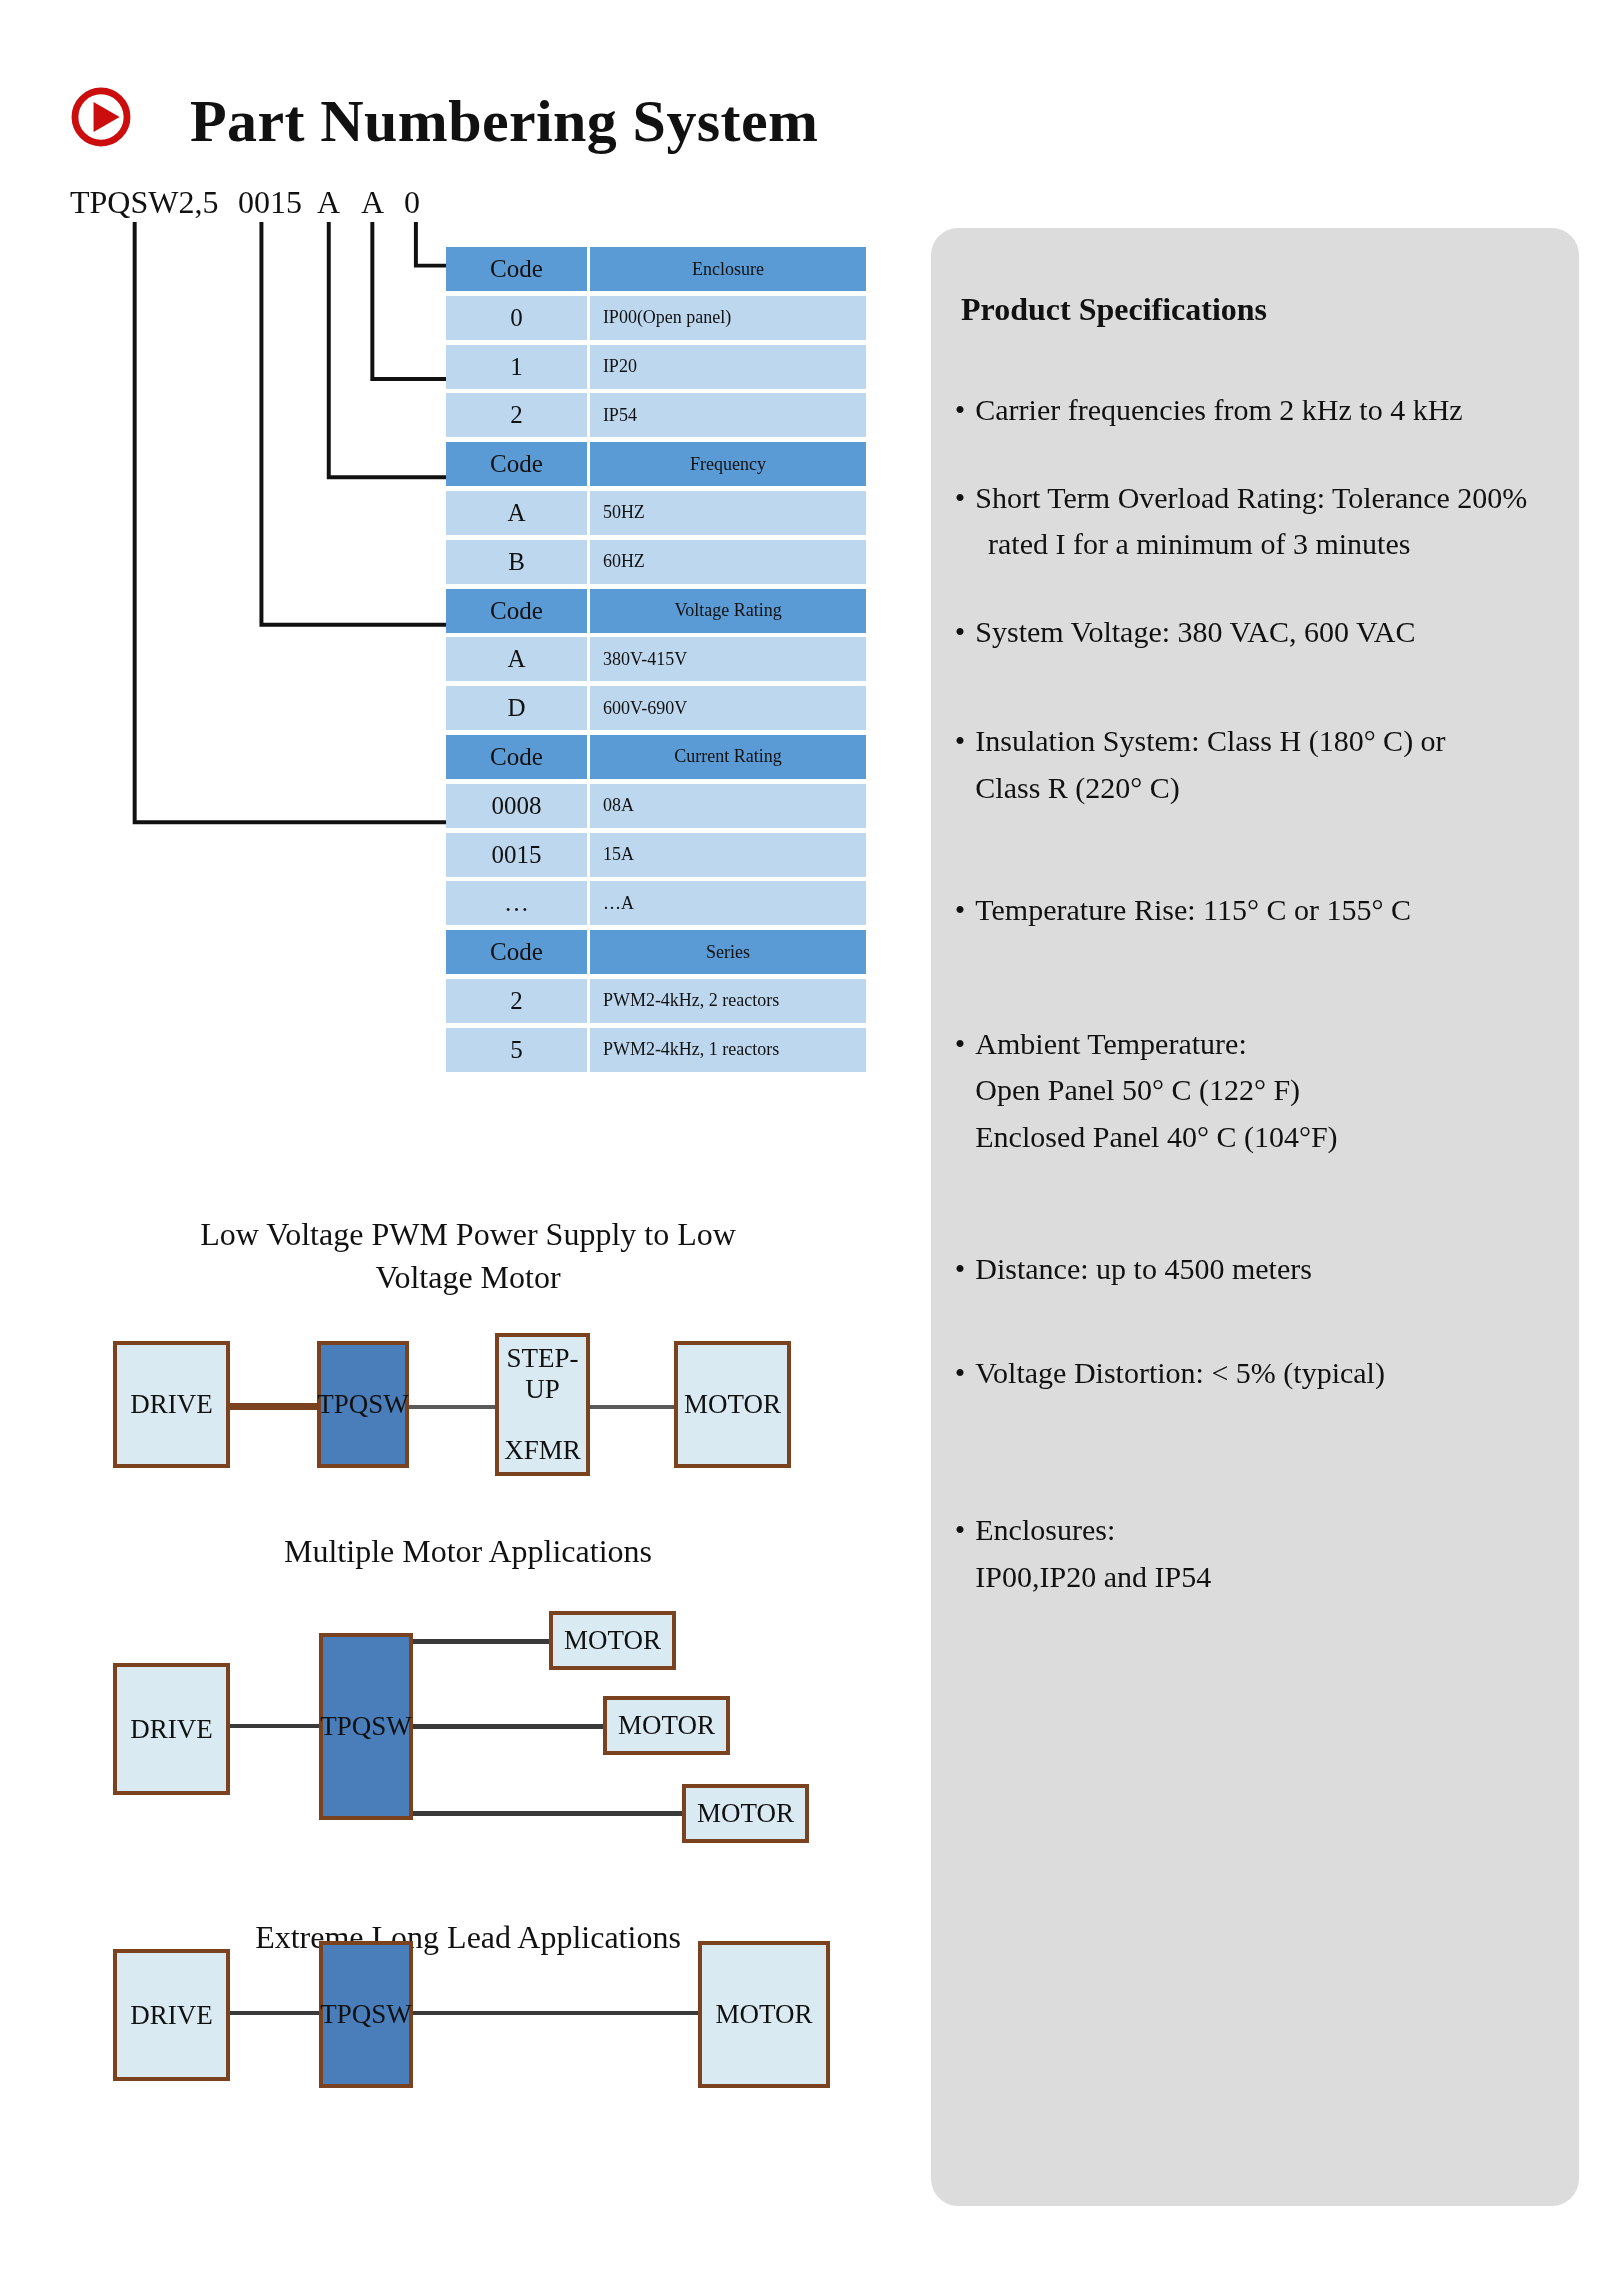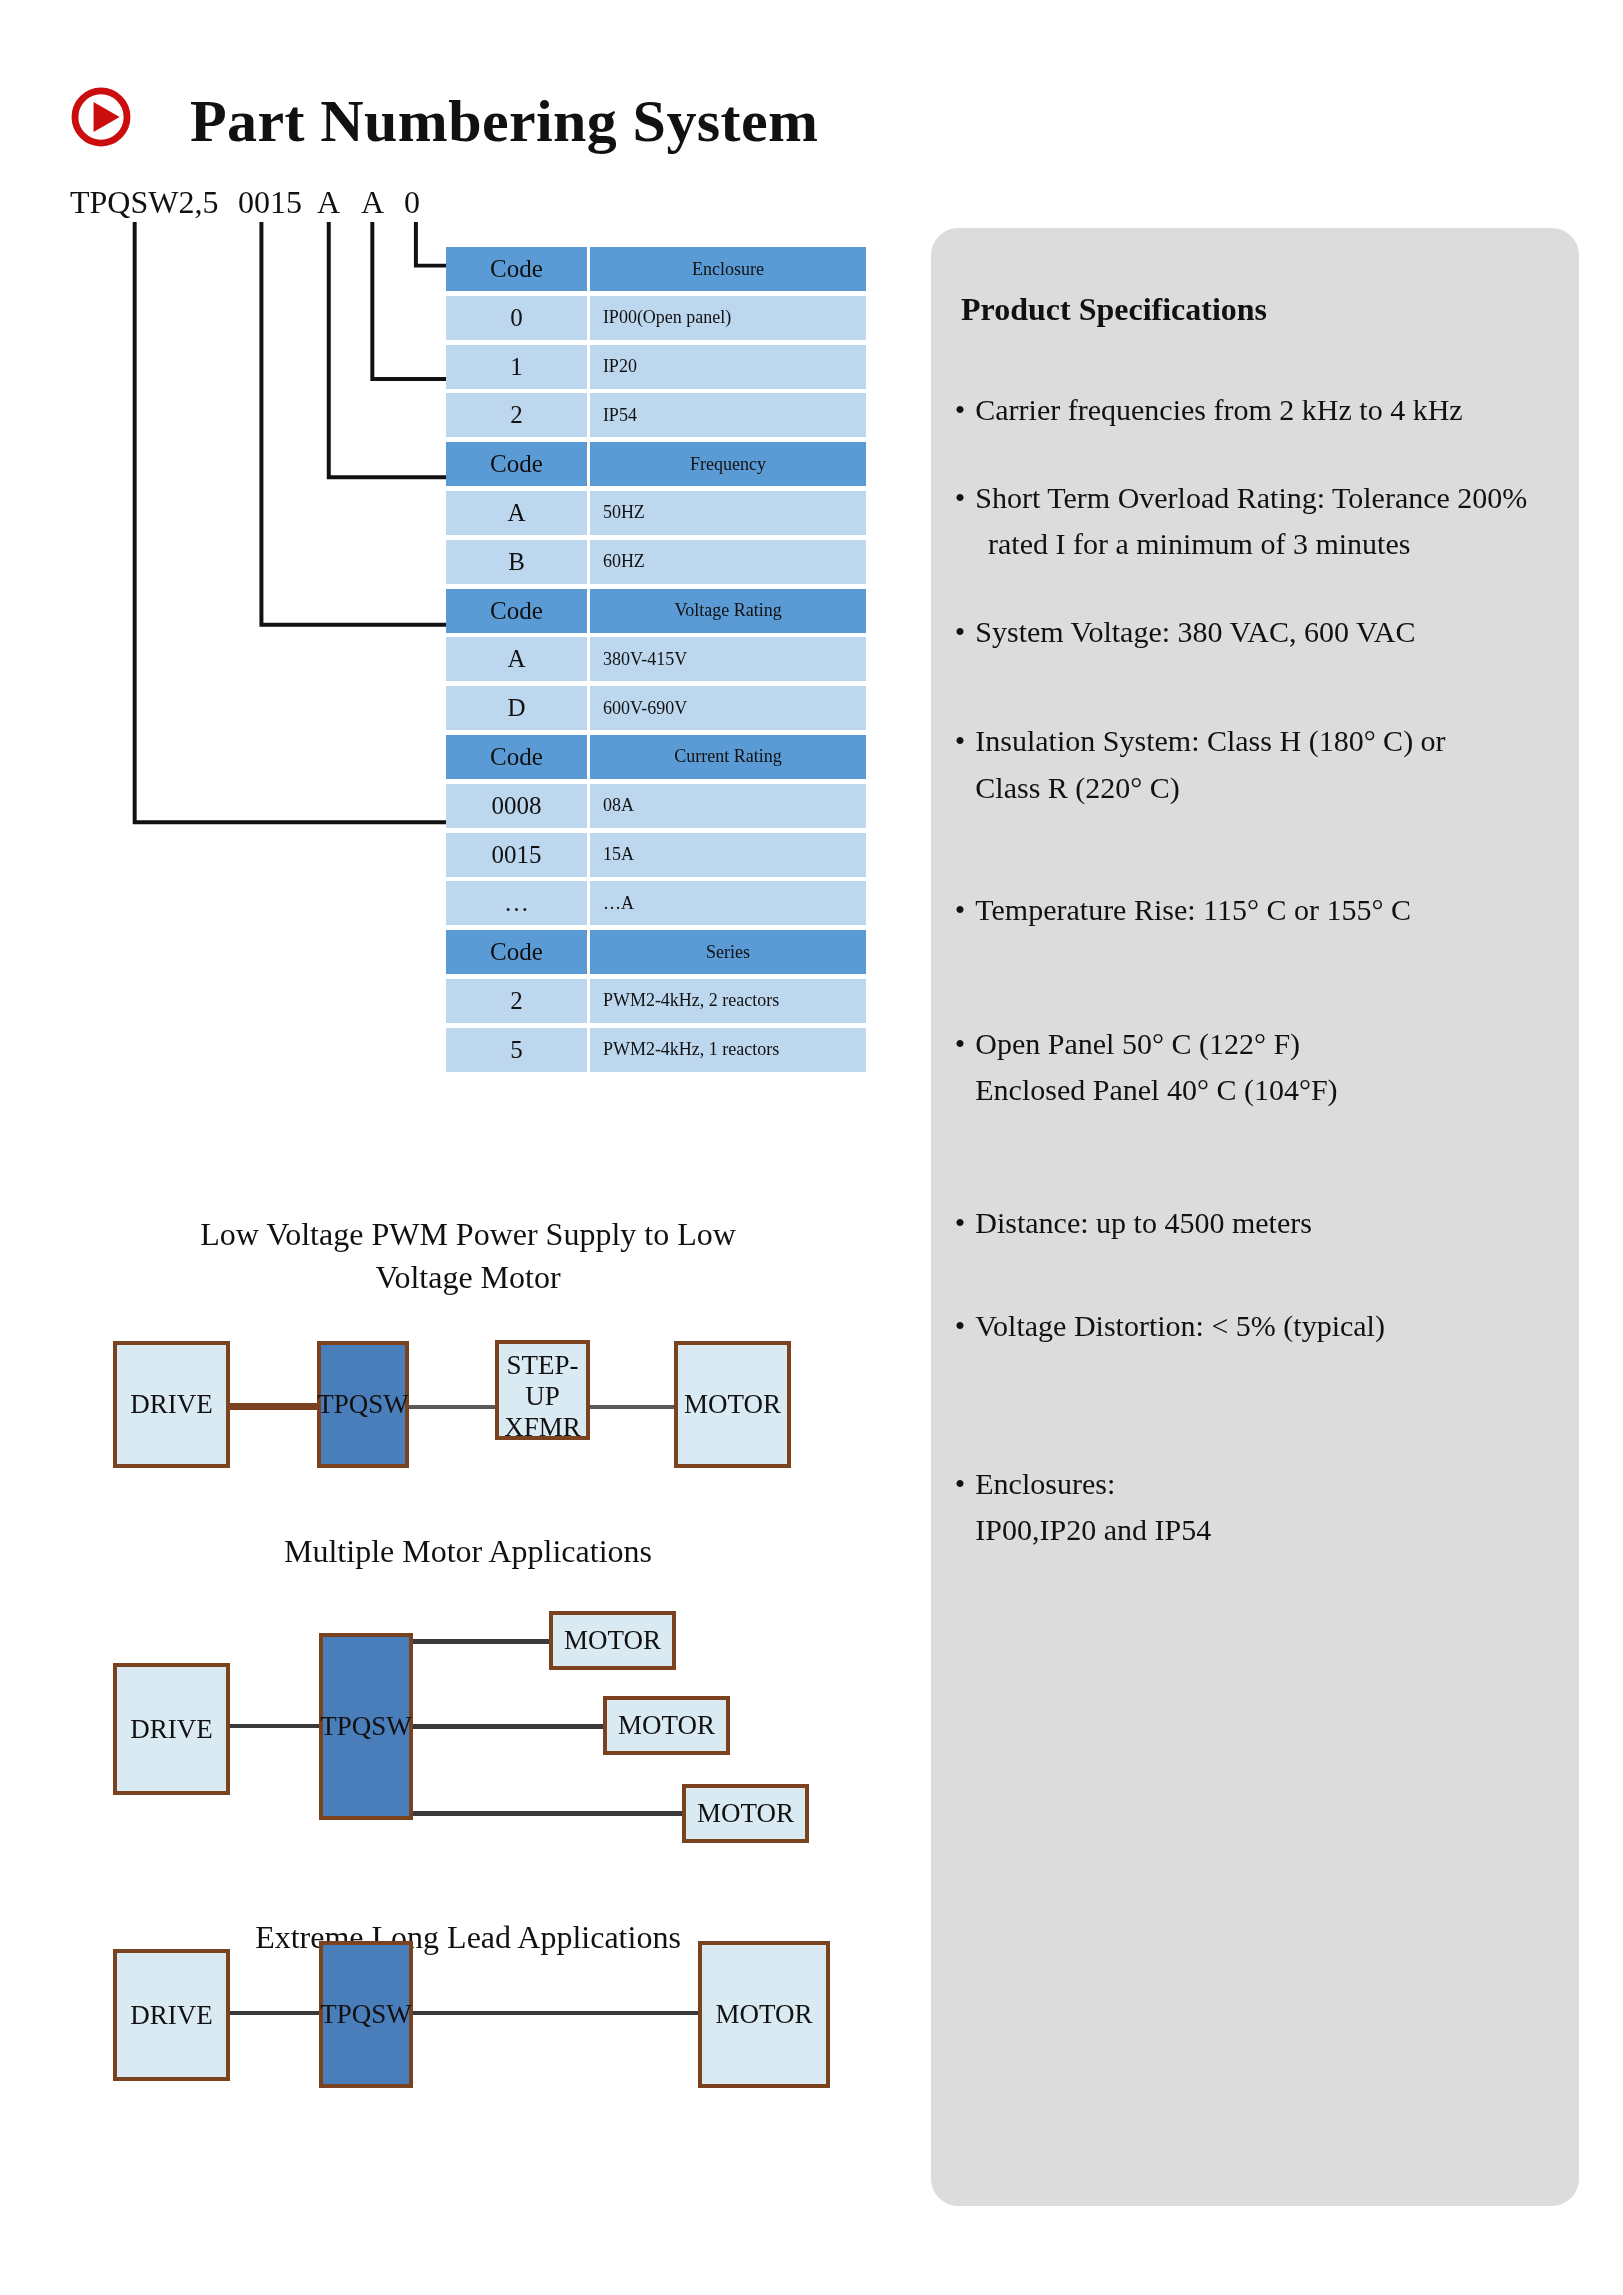--- a/index.html
+++ b/index.html
@@ -301,20 +301,21 @@
       <span class="spec-line">Class R (220° C)</span>
     </div>
 
     <div class="spec-item" style="margin-bottom:87px">
       <span class="bullet">•</span>
       <span class="spec-line">Temperature Rise: 115° C or 155° C</span>
     </div>
 
     <div class="spec-item" style="margin-bottom:86px">
       <span class="bullet">•</span>
+      <span class="spec-line">Ambient Temperature:</span>
       <span class="spec-line">Open Panel 50° C (122° F)</span>
       <span class="spec-line">Enclosed Panel 40° C (104°F)</span>
     </div>
 
     <div class="spec-item" style="margin-bottom:57px">
       <span class="bullet">•</span>
       <span class="spec-line">Distance: up to 4500 meters</span>
     </div>
 
     <div class="spec-item" style="margin-bottom:111px">
@@ -342,21 +343,21 @@
   <div class="conn gray" style="left:539px; top:216px; width:87px; height:4px;"></div>
 
   <div class="blk" style="left:65px; top:152px; width:117px; height:127px;">
     <span>DRIVE</span>
   </div>
 
   <div class="blk accent" style="left:269px; top:152px; width:92px; height:127px;">
     <span>TPQSW</span>
   </div>
 
-  <div class="blk twoline" style="left:447px; top:144px; width:95px; height:100px;margin-top:7px;">
+  <div class="blk twoline" style="left:447px; top:144px; width:95px; height:143px;">
     <span>STEP-UP</span>
     <span>XFMR</span>
   </div>
 
   <div class="blk" style="left:626px; top:152px; width:117px; height:127px;">
     <span>MOTOR</span>
   </div>
 </div>
 
 <div class="diagram" style="left:48px; top:1530px; width:840px; height:333px;">

